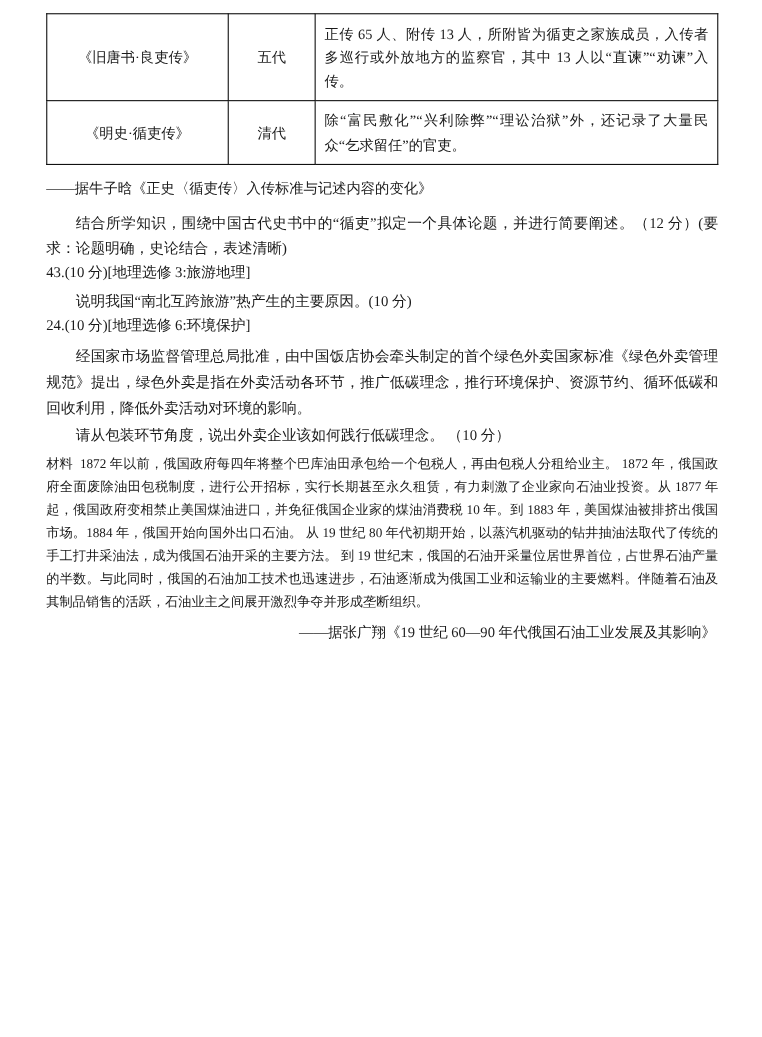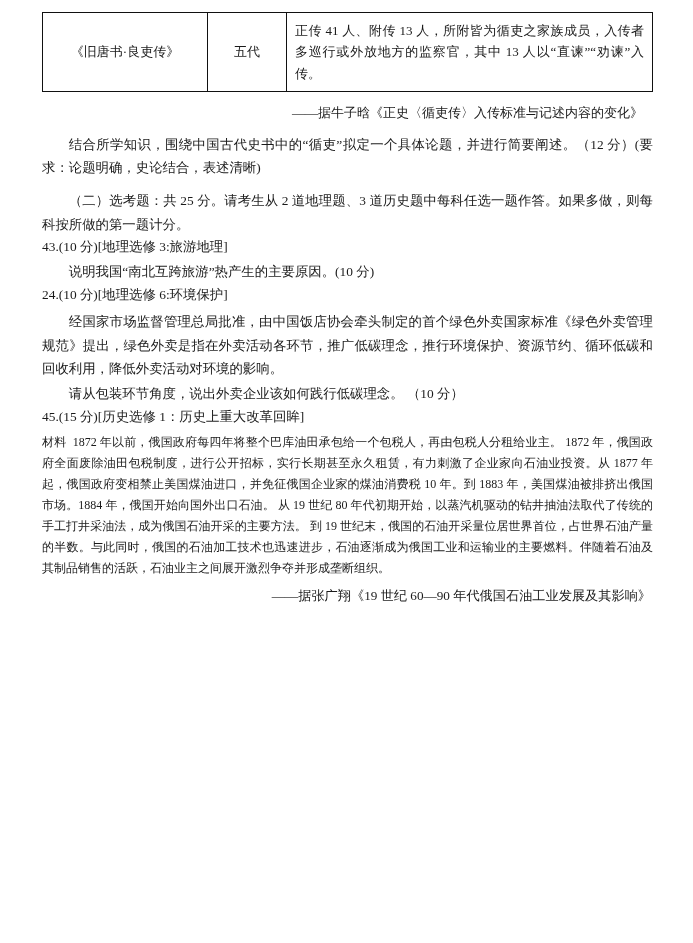--- a/index.html
+++ b/index.html
@@ -48,22 +48,22 @@
   }
   td.col-era {
     width: 62px;
     text-align: center;
   }
   td.col-desc {
     text-align: justify;
     text-align-last: left;
   }
   .source-line {
-    text-align: right;
-    margin: 10px 4px 0 0;
+    text-align: left;
+    margin: 10px 14px 0 0;
     padding-right: 6px;
     font-size: 13px;
   }
   p.para {
     margin: 10px 0 0 0;
     text-align: justify;
     text-indent: 2em;
     font-size: 13.4px;
     line-height: 1.72;
   }
@@ -105,50 +105,51 @@
 <body>
 
 <div class="page">
   <div class="inner">
 
     <table class="src-table">
       <tbody>
         <tr>
           <td class="col-title">《旧唐书·良吏传》</td>
           <td class="col-era">五代</td>
-          <td class="col-desc">正传 41 人、附传 13 人，所附皆为循吏之家族成员，入传者多巡行或外放地方的监察官，其中 13 人以“直谏”“劝谏”入传。</td>
+          <td class="col-desc">正传 65 人、附传 13 人，所附皆为循吏之家族成员，入传者多巡行或外放地方的监察官，其中 13 人以“直谏”“劝谏”入传。</td>
+        </tr>
+        <tr>
+          <td class="col-title">《明史·循吏传》</td>
+          <td class="col-era">清代</td>
+          <td class="col-desc">除“富民敷化”“兴利除弊”“理讼治狱”外，还记录了大量民众“乞求留任”的官吏。</td>
         </tr>
       </tbody>
     </table>
 
     <div class="source-line">——据牛子晗《正史〈循吏传〉入传标准与记述内容的变化》</div>
 
     <p class="para">结合所学知识，围绕中国古代史书中的“循吏”拟定一个具体论题，并进行简要阐述。（12 分）(要求：论题明确，史论结合，表述清晰)</p>
 
-    <p class="para sec-b">（二）选考题：共 25 分。请考生从 2 道地理题、3 道历史题中每科任选一题作答。如果多做，则每科按所做的第一题计分。</p>
 
     <div class="qnum-block">
       <p class="qhead">
         <span>43.</span><span>(10 分)</span><span>[地理选修 3:旅游地理]</span>
       </p>
       <p class="qbody tight">说明我国“南北互跨旅游”热产生的主要原因。(10 分)</p>
     </div>
 
     <div class="qnum-block">
       <p class="qhead">
         <span>24.</span><span>(10 分)</span><span>[地理选修 6:环境保护]</span>
       </p>
       <p class="qbody">经国家市场监督管理总局批准，由中国饭店协会牵头制定的首个绿色外卖国家标准《绿色外卖管理规范》提出，绿色外卖是指在外卖活动各环节，推广低碳理念，推行环境保护、资源节约、循环低碳和回收利用，降低外卖活动对环境的影响。</p>
       <p class="qbody tight">请从包装环节角度，说出外卖企业该如何践行低碳理念。 （10 分）</p>
     </div>
 
     <div class="qnum-block">
-      <p class="qhead">
-        <span>45.</span><span>(15 分)</span><span>[历史选修 1：历史上重大改革回眸]</span>
-      </p>
       <p class="material-body">
         <span>材料</span>&nbsp;&nbsp;<span>1872 年以前，俄国政府每四年将整个巴库油田承包给一个包税人，再由包税人分租给业主。 1872 年，俄国政府全面废除油田包税制度，进行公开招标，实行长期甚至永久租赁，有力刺激了企业家向石油业投资。从 1877 年起，俄国政府变相禁止美国煤油进口，并免征俄国企业家的煤油消费税 10 年。到 1883 年，美国煤油被排挤出俄国市场。1884 年，俄国开始向国外出口石油。 从 19 世纪 80 年代初期开始，以蒸汽机驱动的钻井抽油法取代了传统的手工打井采油法，成为俄国石油开采的主要方法。 到 19 世纪末，俄国的石油开采量位居世界首位，占世界石油产量的半数。与此同时，俄国的石油加工技术也迅速进步，石油逐渐成为俄国工业和运输业的主要燃料。伴随着石油及其制品销售的活跃，石油业主之间展开激烈争夺并形成垄断组织。</span>
       </p>
       <p class="src-attrib">——据张广翔《19 世纪 60—90 年代俄国石油工业发展及其影响》</p>
     </div>
 
   </div>
 </div>
 
 </body></html>

